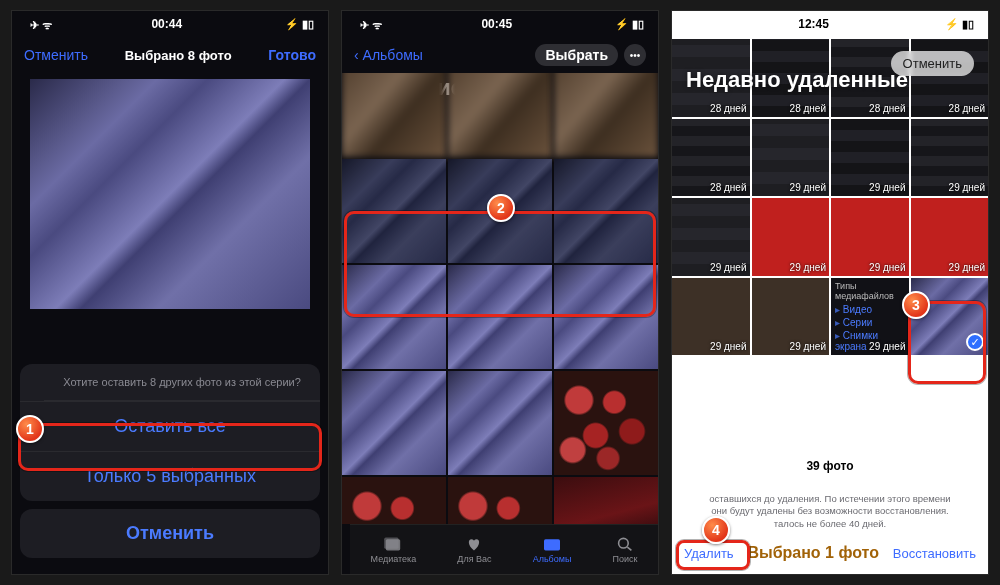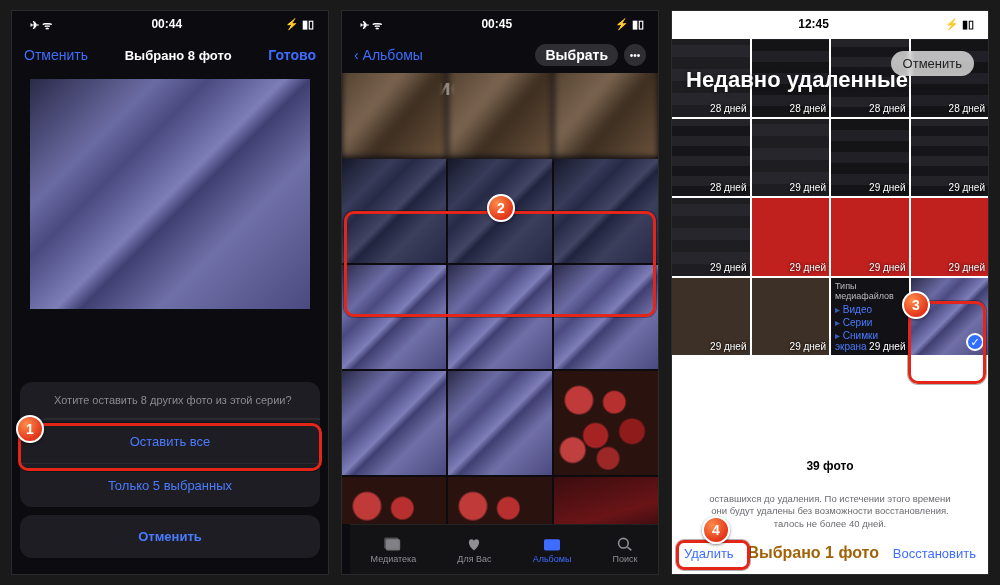--- a/index.html
+++ b/index.html
@@ -103,26 +103,26 @@
     width:280px; height:230px; margin:6px auto 0;
     background:linear-gradient(135deg,#2a2a4a 0%, #6b6ba4 25%, #4a4a80 35%, #7d7db8 50%, #3f3f72 55%, #7070a8 70%, #4a4a80 100%);
   }
   .sheet {
     position:absolute; left:8px; right:8px; bottom:8px;
   }
   .sheet-block {
     background:#1d1d23; border-radius:12px; overflow:hidden; margin-bottom:8px;
   }
   .sheet-msg {
-    font-size:11px; color:#8a8a92; text-align:left; padding:12px 10px;
+    font-size:11px; color:#8a8a92; text-align:center; padding:12px 10px;
     border-bottom:1px solid rgba(255,255,255,0.06);
     margin-left:24px;
   }
   .sheet-btn {
-    text-align:center; font-size:13px; padding:14px 0; color:#4b7bff;
+    text-align:center; font-size:18px; padding:14px 0; color:#4b7bff;
     border-top:1px solid rgba(255,255,255,0.06);
   }
   .sheet-btn:first-of-type { border-top:none; }
   .sheet-btn.bold { font-weight:600; }
   
   .p2-grid { position:absolute; top:62px; left:0; right:0; bottom:50px; overflow:hidden; }
   .tabbar {
     position:absolute; bottom:0; left:8px; right:0; height:50px;
     background:rgba(20,20,22,0.94); border-top:1px solid #222;
     display:flex; justify-content:space-around; align-items:center;

